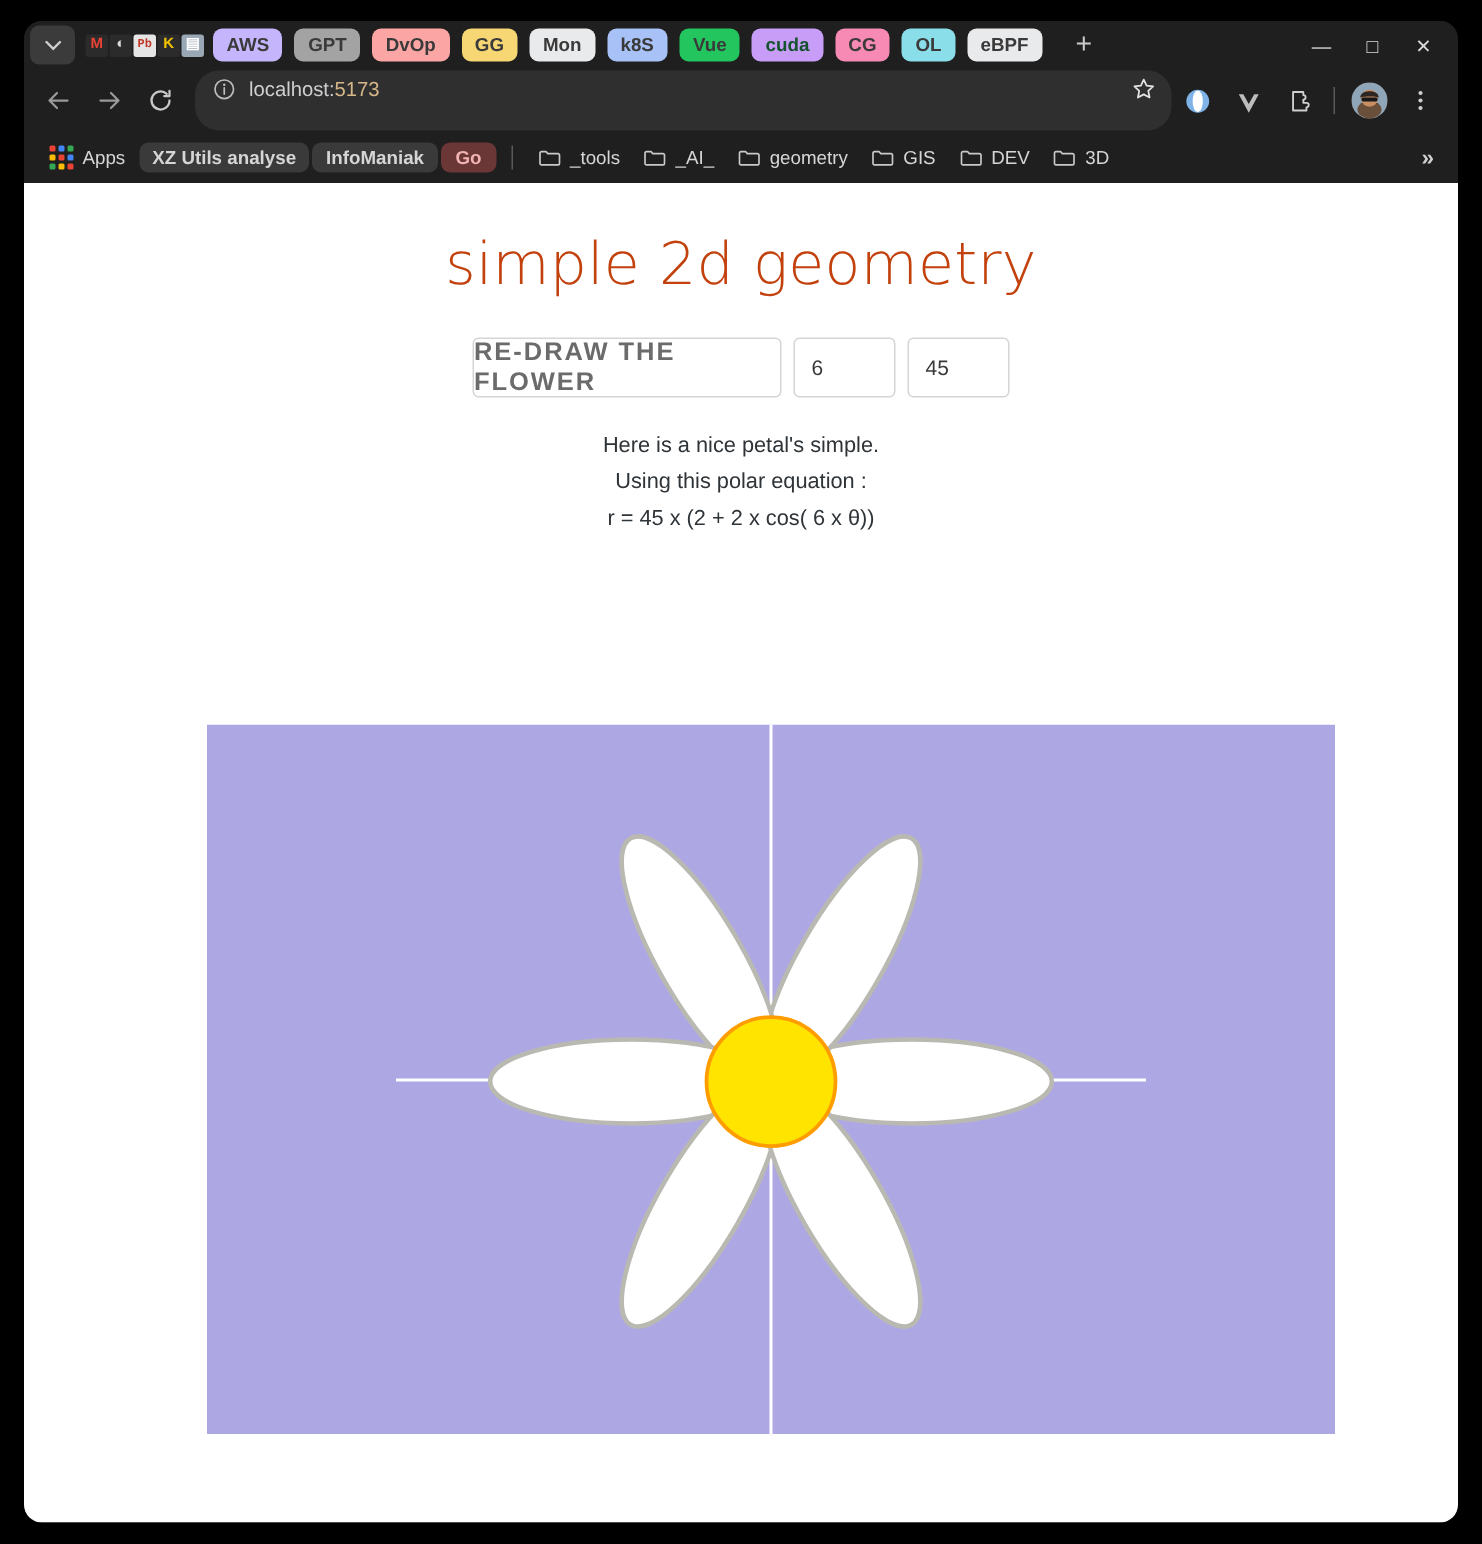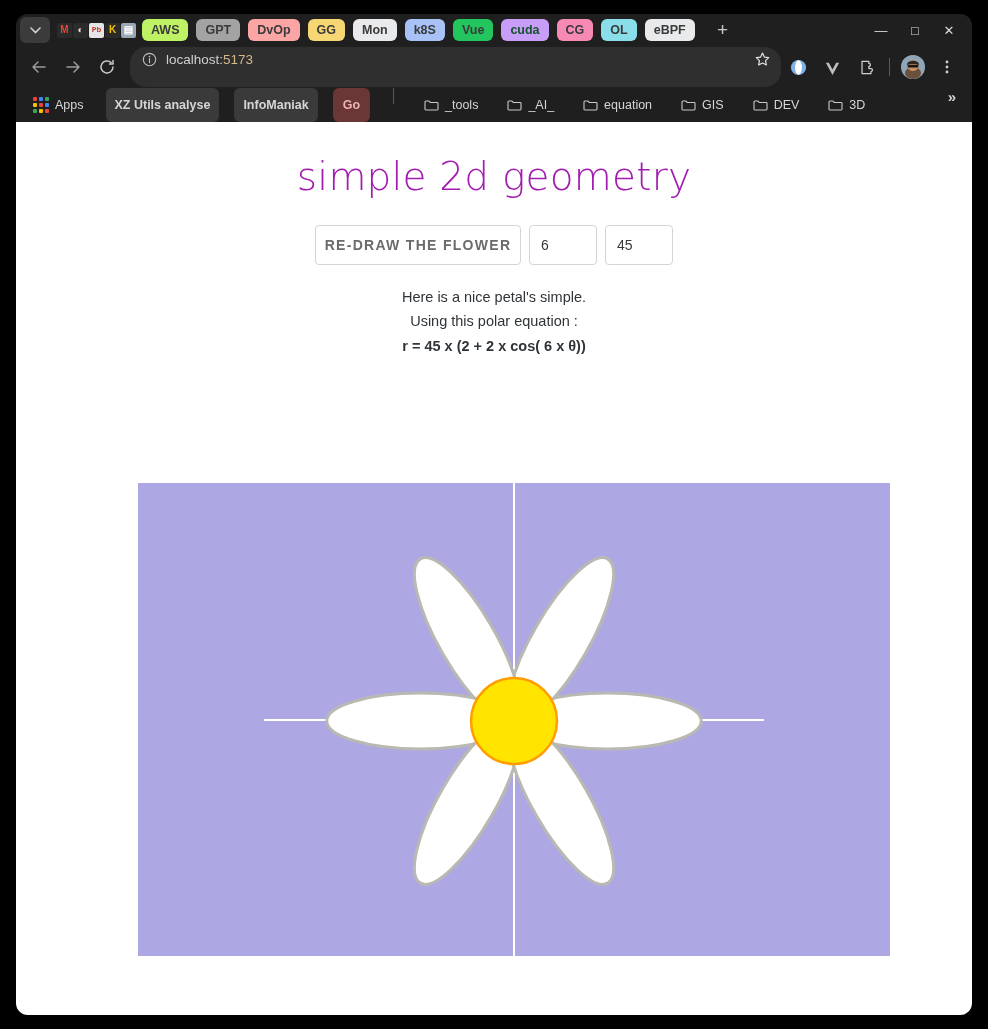--- a/index.html
+++ b/index.html
@@ -66,57 +66,57 @@
   .starbtn { width: 30px; height: 30px; border-radius: 50%;
              display:flex;align-items:center;justify-content:center; color:#e3e3e3; flex:none; }
   .tbricons { display:flex; align-items:center; flex:none; }
   .tbicon { width: 34px; height:34px; display:flex;align-items:center;justify-content:center; color:#cfcfcf; }
   .divline { width:1px; height:18px; background:#5a5a5a; margin:0 6px; }
   .avatar { width: 24px; height: 24px; border-radius: 50%; overflow:hidden; flex:none;
             background: #6f5a44; display:block; }
 
   
   .bookmarks {
-    height: 34px; display:flex; gap: 15px;
+    height: 34px; display:flex; align-items:center; gap: 2px;
     padding: 0 8px 0 10px; background:#1f1f1f; font-size: 12.5px; color:#d6d6d6;
   }
   .bm { display:flex; align-items:center; gap: 6px; padding: 4px 7px; border-radius: 6px;
         white-space: nowrap; }
   .bm.chip { background: #3a3a3a; font-weight: 700; padding: 3px 9px; }
   .bm.chip-go { background: #6a3636; color:#f1b2b2; font-weight:700; padding:3px 10px; }
   .appsgrid { display:grid; grid-template-columns: repeat(3,4px); grid-template-rows: repeat(3,4px);
               gap:2px; }
   .appsgrid i { display:block; width:4px; height:4px; border-radius:1px; }
   .bmsep { width:1px; height:16px; background:#5a5a5a; margin: 0 8px; }
   .folder { color:#c9c9c9; }
   .chev { margin-left:auto; padding: 0 8px; color:#d0d0d0; font-size:15px; font-weight:700;}
 
   
   .page {
     height: 893px; background: #ffffff; overflow: hidden; position: relative;
   }
   .page-title {
     text-align:center; margin-top: 32px;
     font-family: "DejaVu Sans", sans-serif;
-    font-weight: 300; font-size: 39px; color: #a21caf; letter-spacing: 0.2px;
+    font-weight: 300; font-size: 39px; color: #c2410c; letter-spacing: 0.2px;
   }
   .controls {
     margin-top: 26px; display:flex; justify-content:center; align-items:stretch; gap: 8px;
   }
   .btn-redraw {
     width: 206px; height: 40px; background:#fff; border:1px solid #d5d5d5; border-radius: 4px;
-    color:#6b6b6b; font-size: 14px; font-weight: 700; letter-spacing: 1.3px;
+    color:#6b6b6b; font-size: 17px; font-weight: 700; letter-spacing: 1.3px;
     display:flex;align-items:center;justify-content:center;
   }
   .num-field {
     width: 68px; height: 40px; background:#fff; border:1px solid #d5d5d5; border-radius: 4px;
     color:#3a3a3a; font-size: 14px; display:flex; align-items:center; padding-left: 11px;
   }
   .desc { margin-top: 20px; text-align:center; color:#2f3438; font-size:14.5px; line-height: 24px; }
-  .desc .eq { font-weight: 700; display:block; margin-top: 1px; }
+  .desc .eq { font-weight: 400; display:block; margin-top: 1px; }
 
   
   .canvas-wrap {
     position:absolute; left: 122px; top: 361px; width: 752px; height: 473px;
   }
   .canvas-wrap svg { display:block; }
 </style>
 </head>
 <body>
 
@@ -131,21 +131,21 @@
 
     <div class="favicons">
       <span class="fav" style="background:#2b2b2b;color:#ea4335;">M</span>
       <span class="fav" style="background:#2b2b2b;color:#dcdcdc;">◐</span>
       <span class="fav" style="background:#e5e5e5;color:#c0392b;font-size:8px;font-family:Liberation Mono, monospace;">Pb</span>
       <span class="fav" style="background:#2b2b2b;color:#f2c200;">K</span>
       <span class="fav" style="background:#9aa7b4;color:#fff;">▤</span>
     </div>
 
     <div class="pill-tabs">
-      <div class="ptab" style="background:#bef264;color:#3a3a3a;"><span>AWS</span></div>
+      <div class="ptab" style="background:#c4b5fd;color:#3a3a3a;"><span>AWS</span></div>
       <div class="ptab" style="background:#a3a3a3;color:#3a3a3a;"><span>GPT</span></div>
       <div class="ptab" style="background:#fca5a5;color:#3a3a3a;"><span>DvOp</span></div>
       <div class="ptab" style="background:#f7d774;color:#3a3a3a;"><span>GG</span></div>
       <div class="ptab" style="background:#e9eaec;color:#3a3a3a;"><span>Mon</span></div>
       <div class="ptab" style="background:#a8c2f7;color:#3a3a3a;"><span>k8S</span></div>
       <div class="ptab" style="background:#22c55e;color:#3a3a3a;"><span>Vue</span></div>
       <div class="ptab" style="background:#c79df7;color:#14532d;"><span>cuda</span></div>
       <div class="ptab" style="background:#f78ab4;color:#3a3a3a;"><span>CG</span></div>
       <div class="ptab" style="background:#8adeea;color:#3a3a3a;"><span>OL</span></div>
       <div class="ptab" style="background:#e9eaec;color:#3a3a3a;"><span>eBPF</span></div>
@@ -274,21 +274,21 @@
     <div class="bm">
       <svg class="folder" width="15" height="13" viewBox="0 0 16 14">
           <path d="M1 3.2a1 1 0 0 1 1-1h3.3l1.3 1.5H14a1 1 0 0 1 1 1v6.1a1 1 0 0 1-1 1H2a1 1 0 0 1-1-1z" fill="none" stroke="currentColor" stroke-width="1.2" stroke-linejoin="round"></path>
         </svg>
       <span>_AI_</span>
     </div>
     <div class="bm">
       <svg class="folder" width="15" height="13" viewBox="0 0 16 14">
           <path d="M1 3.2a1 1 0 0 1 1-1h3.3l1.3 1.5H14a1 1 0 0 1 1 1v6.1a1 1 0 0 1-1 1H2a1 1 0 0 1-1-1z" fill="none" stroke="currentColor" stroke-width="1.2" stroke-linejoin="round"></path>
         </svg>
-      <span>equation</span>
+      <span>geometry</span>
     </div>
     <div class="bm">
       <svg class="folder" width="15" height="13" viewBox="0 0 16 14">
           <path d="M1 3.2a1 1 0 0 1 1-1h3.3l1.3 1.5H14a1 1 0 0 1 1 1v6.1a1 1 0 0 1-1 1H2a1 1 0 0 1-1-1z" fill="none" stroke="currentColor" stroke-width="1.2" stroke-linejoin="round"></path>
         </svg>
       <span>GIS</span>
     </div>
     <div class="bm">
       <svg class="folder" width="15" height="13" viewBox="0 0 16 14">
           <path d="M1 3.2a1 1 0 0 1 1-1h3.3l1.3 1.5H14a1 1 0 0 1 1 1v6.1a1 1 0 0 1-1 1H2a1 1 0 0 1-1-1z" fill="none" stroke="currentColor" stroke-width="1.2" stroke-linejoin="round"></path>

